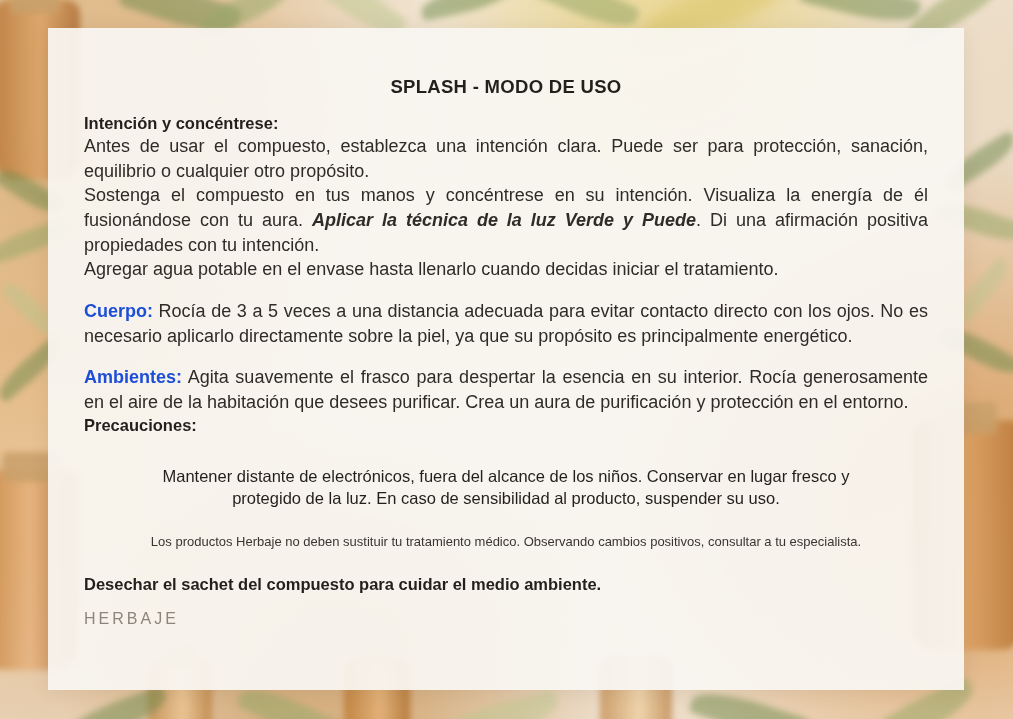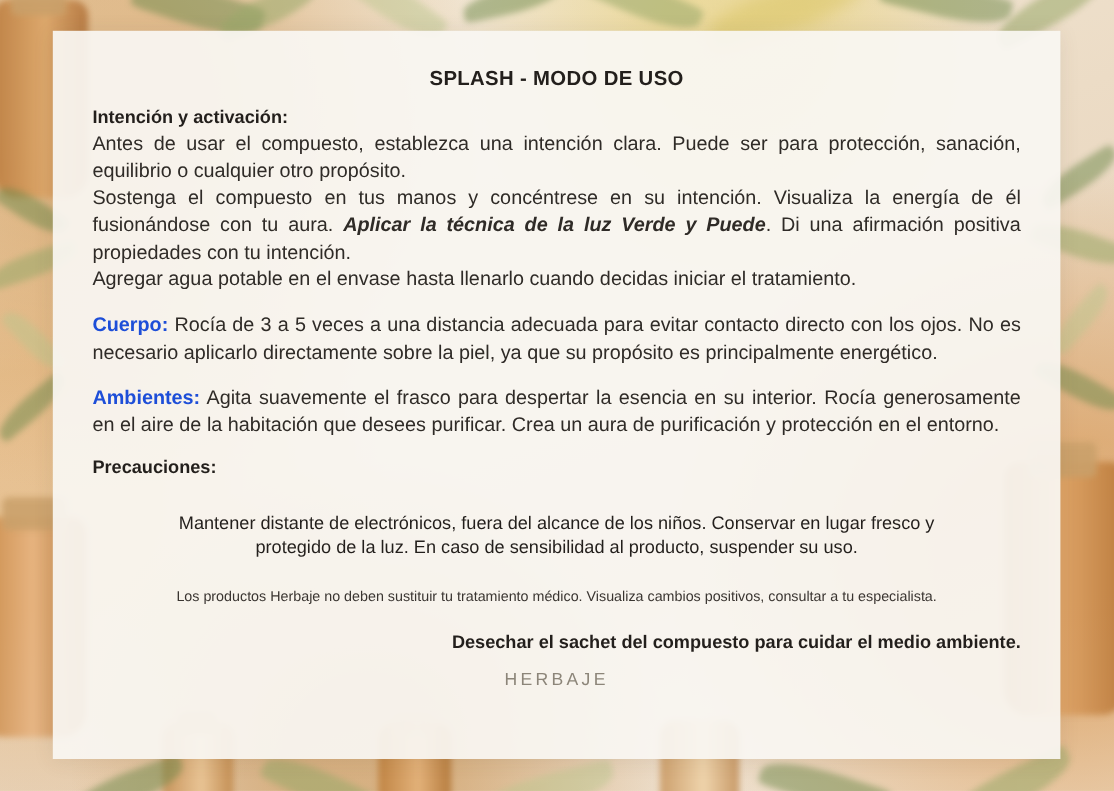--- a/index.html
+++ b/index.html
@@ -55,21 +55,21 @@
   #card {
     position: absolute;
     left: 48px;
     top: 28px;
     width: 916px;
     height: 662px;
     background: rgba(249,246,242,0.93);
     box-shadow: 0 2px 18px rgba(90,70,45,0.10);
   }
   .inner {
-    padding: 32px 36px 10px 36px;
+    padding: 48px 36px 10px 36px;
     color: #2e2a26;
   }
 
   h1.doc-title {
     font-size: 18.5px;
     font-weight: bold;
     text-align: center;
     letter-spacing: .3px;
     margin: 0 0 16px 0;
     color: #231f1c;
@@ -109,29 +109,29 @@
   }
   .fineprint {
     font-size: 13px;
     text-align: center;
     margin: 24px 10px 0 10px;
     color: #3a3531;
   }
   .closing-bold {
     font-size: 16.5px;
     font-weight: bold;
-    text-align: right;
+    text-align: left;
     margin: 26px 0 0 0;
     color: #231f1c;
   }
 
   
   #logo {
     margin-top: 16px;
-    text-align: center;
+    text-align: left;
     color: #8c8579;
     font-size: 16px;
     letter-spacing: 3px;
     font-family: "Liberation Sans", sans-serif;
   }
 </style>
 </head>
 <body>
 
 <div id="bg-layer">
@@ -178,36 +178,36 @@
   <div class="leaf dark blur" style="left:690px; bottom:-12px; width:120px; height:30px; transform:rotate(18deg);"></div>
   <div class="leaf blur" style="left:850px; bottom:-16px; width:130px; height:32px; transform:rotate(-26deg);"></div>
 </div>
 
 <div id="card">
   <div class="inner">
 
     <h1 class="doc-title">SPLASH - MODO DE USO</h1>
 
     <div>
-      <div class="sec-head">Intención y activación:</div>
+      <div class="sec-head">Intención y concéntrese:</div>
       <p class="body">Antes de usar el compuesto, establezca una intención clara. Puede ser para protección, sanación, equilibrio o cualquier otro propósito.</p>
       <p class="body"><span>Sostenga el compuesto en tus manos y concéntrese en su intención. Visualiza la energía de él fusionándose con tu aura.</span> <em class="bolditalic">Aplicar la técnica de la luz Verde y Puede</em><span>. Di una afirmación positiva propiedades con tu intención.</span></p>
       <p class="body">Agregar agua potable en el envase hasta llenarlo cuando decidas iniciar el tratamiento.</p>
     </div>
 
     <p class="body spaced"><span class="lead">Cuerpo:</span><span> Rocía de 3 a 5 veces a una distancia adecuada para evitar contacto directo con los ojos. No es necesario aplicarlo directamente sobre la piel, ya que su propósito es principalmente energético.</span></p>
 
     <p class="body spaced"><span class="lead">Ambientes:</span><span> Agita suavemente el frasco para despertar la esencia en su interior. Rocía generosamente en el aire de la habitación que desees purificar. Crea un aura de purificación y protección en el entorno.</span></p>
 
-    <div style="margin-top:17px;">
+    <div style="margin-top:1px;">
       <div class="sec-head">Precauciones:</div>
     </div>
 
     <p class="center-bold">Mantener distante de electrónicos, fuera del alcance de los niños. Conservar en lugar fresco y protegido de la luz. En caso de sensibilidad al producto, suspender su uso.</p>
 
-    <p class="fineprint">Los productos Herbaje no deben sustituir tu tratamiento médico. Visualiza cambios positivos, consultar a tu especialista.</p>
+    <p class="fineprint">Los productos Herbaje no deben sustituir tu tratamiento médico. Observando cambios positivos, consultar a tu especialista.</p>
 
     <p class="closing-bold">Desechar el sachet del compuesto para cuidar el medio ambiente.</p>
 
     <div id="logo">HERBAJE</div>
 
   </div>
 </div>
 
 </body></html>

